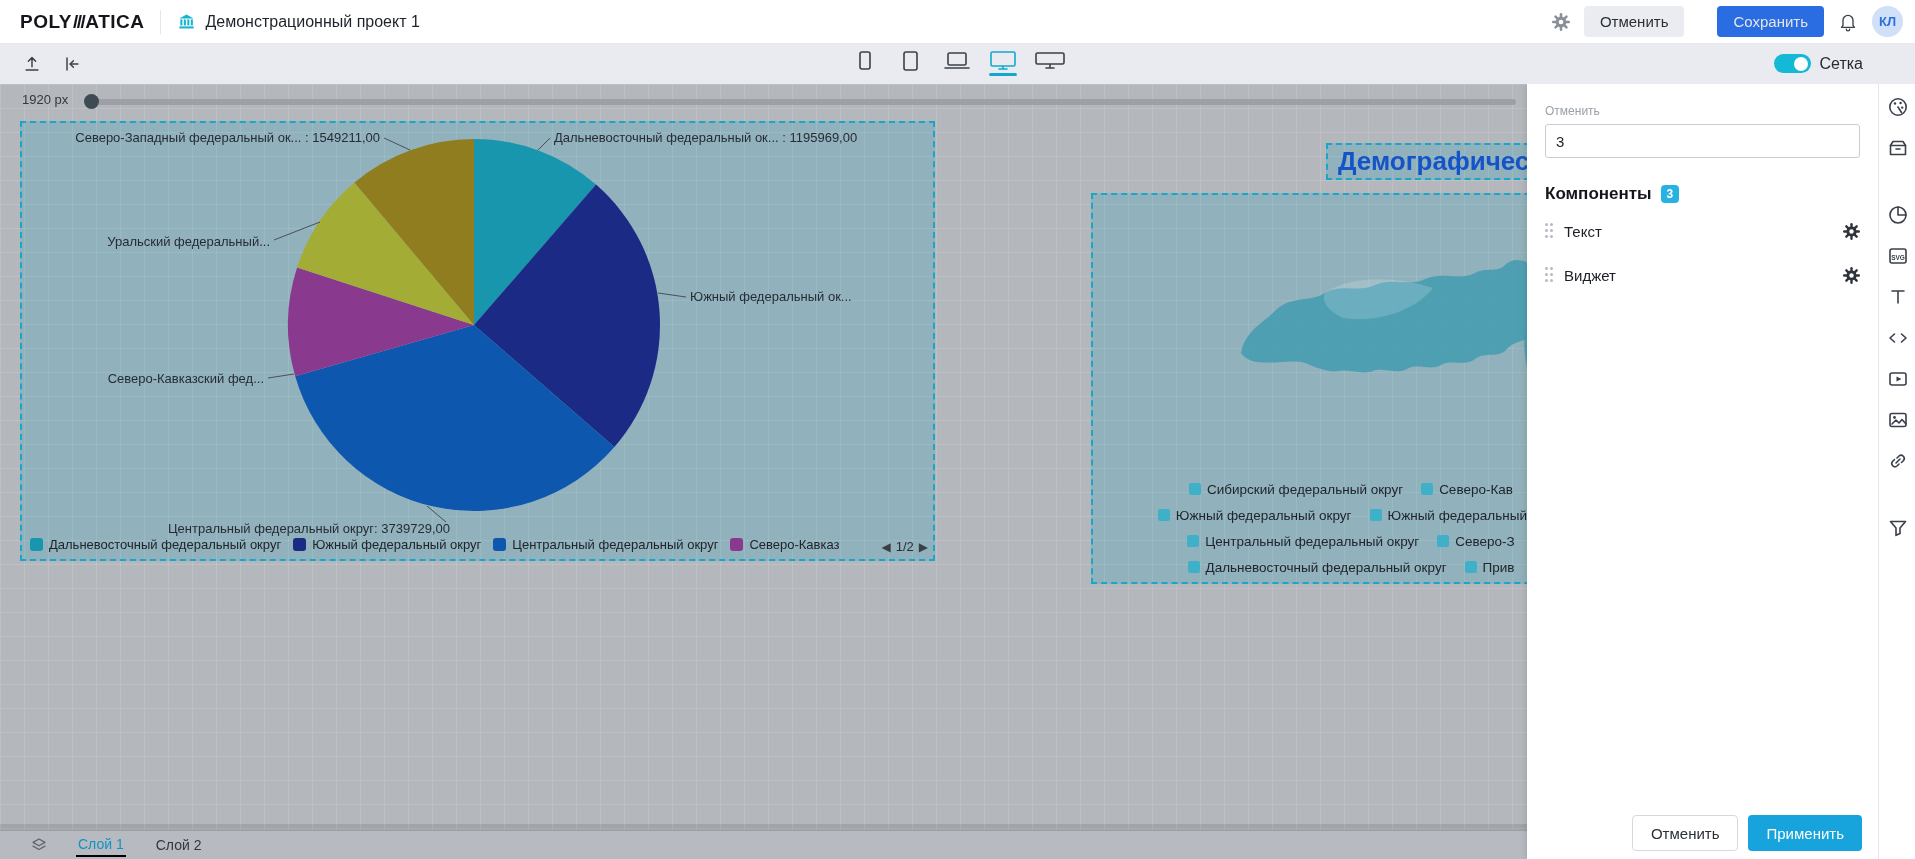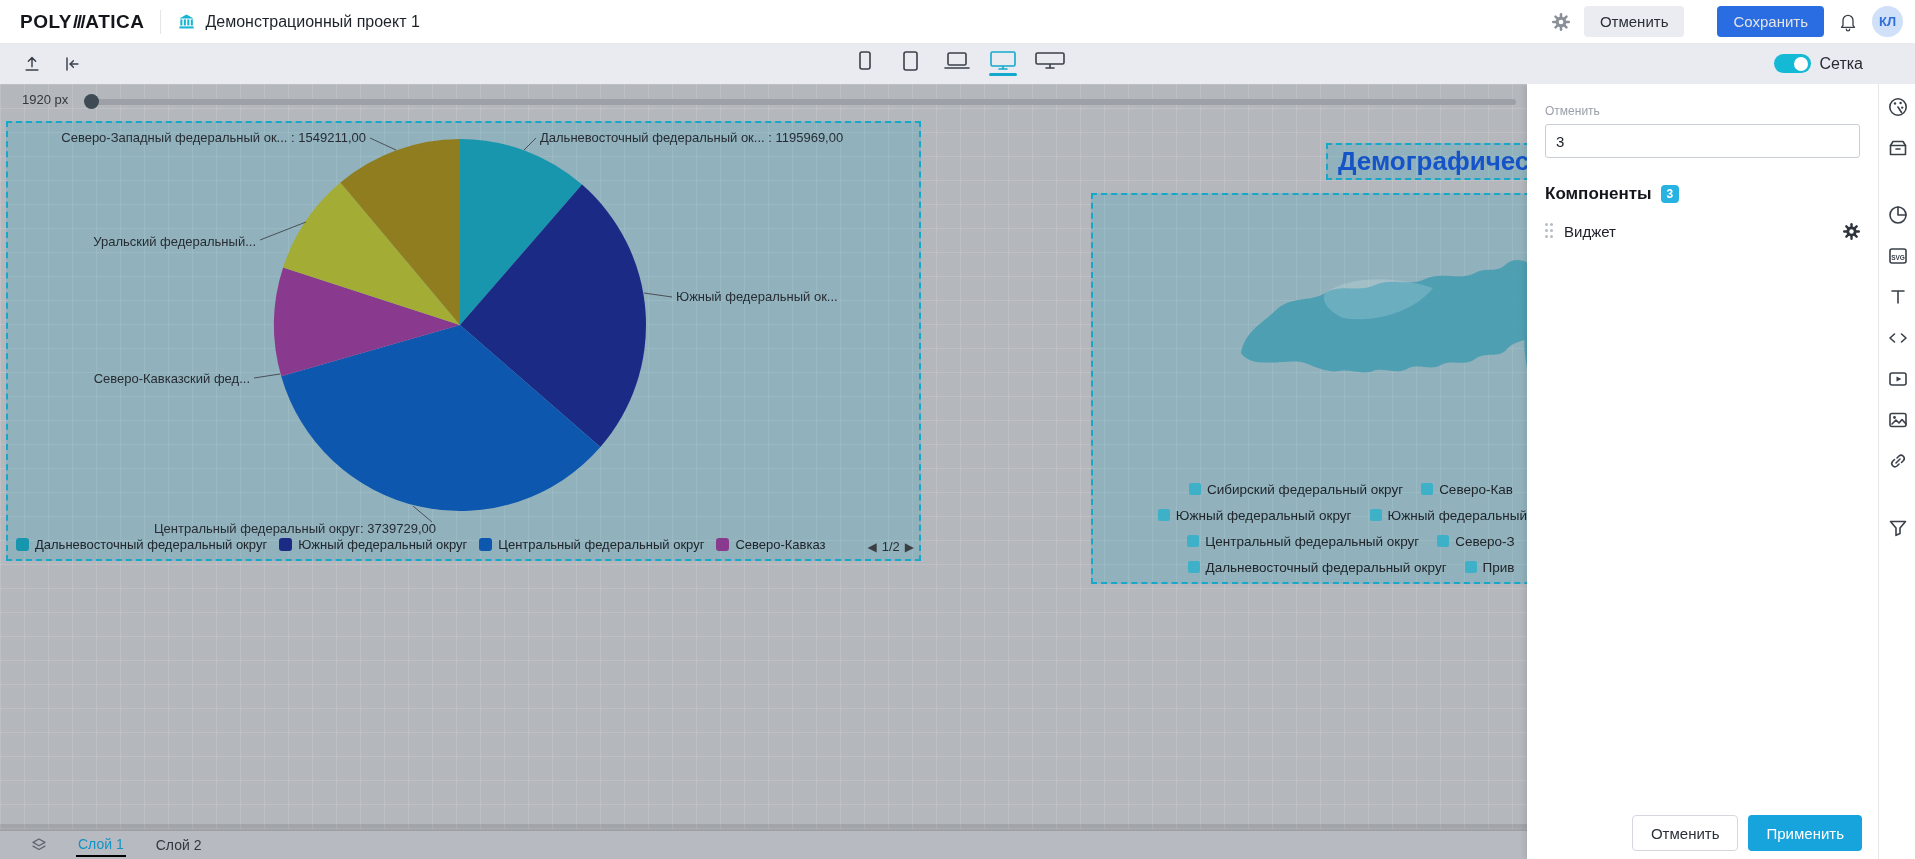--- a/index.html
+++ b/index.html
@@ -39,21 +39,21 @@
   
   .canvas{position:absolute;top:84px;left:0;right:0;bottom:0;background:#b4b7bc;
     background-image:linear-gradient(rgba(255,255,255,.13) 1px,transparent 1px),
                      linear-gradient(90deg,rgba(255,255,255,.13) 1px,transparent 1px);
     background-size:24px 24px;}
   .zoom-label{position:absolute;left:22px;top:8px;font-size:13px;color:#33383f;}
   .zoom-track{position:absolute;left:86px;top:15px;width:1430px;height:6px;background:#9da0a6;border-radius:3px;}
   .zoom-handle{position:absolute;left:-2px;top:-5px;width:15px;height:15px;border-radius:50%;background:#3e4a54;cursor:pointer;}
 
   .component{position:absolute;border:2px dashed #16a7c9;background:rgba(23,165,190,.22);box-sizing:border-box;}
-  .widget-pie{left:6px;top:37px;width:915px;height:440px;}
+  .widget-pie{left:20px;top:37px;width:915px;height:440px;}
   .pie-svg{position:absolute;left:0;top:0;width:911px;height:436px;}
   .pie-svg text{font-family:"Liberation Sans","DejaVu Sans",sans-serif;font-size:13px;fill:#272c34;}
   .leader{stroke:#4a5058;stroke-width:1;fill:none;}
 
   .pie-legend{position:absolute;left:8px;right:66px;bottom:3px;height:24px;display:flex;align-items:center;
               gap:12px;font-size:13px;color:#20252c;overflow:hidden;white-space:nowrap;}
   .leg-item{display:flex;align-items:center;gap:6px;cursor:pointer;min-width:0;}
   .leg-item:last-child span[data-bind]{max-width:110px;overflow:hidden;display:inline-block;}
   .sq{width:13px;height:13px;border-radius:3px;flex:0 0 auto;}
   .pie-pager{position:absolute;right:5px;bottom:5px;display:flex;align-items:center;gap:5px;font-size:13px;color:#2a2f37;}
@@ -340,20 +340,36 @@
     <div class="p-label" data-bind="right_panel.columns_label">Отменить</div>
     <input class="p-input" type="text" value="3" style="">
 
     <div class="p-head">
       <span class="p-title" data-bind="right_panel.components_title">Компоненты</span>
       <span class="badge" data-bind="right_panel.components_count">3</span>
     </div>
 
     <div class="p-row">
       <span class="drag-dots"></span>
+      <span class="p-row-label" data-bind="right_panel.components.0.label">Текст</span>
+      <span class="gear">
+        <svg width="17" height="17" viewBox="0 0 20 20">
+            <g fill="#2f343c">
+              <rect x="8.6" y="0" width="2.8" height="20" rx="1.4"></rect>
+              <rect x="8.6" y="0" width="2.8" height="20" rx="1.4" transform="rotate(45 10 10)"></rect>
+              <rect x="8.6" y="0" width="2.8" height="20" rx="1.4" transform="rotate(90 10 10)"></rect>
+              <rect x="8.6" y="0" width="2.8" height="20" rx="1.4" transform="rotate(135 10 10)"></rect>
+              <circle cx="10" cy="10" r="6"></circle>
+              <circle cx="10" cy="10" r="2.6" fill="#fff"></circle>
+            </g>
+          </svg>
+      </span>
+    </div>
+    <div class="p-row">
+      <span class="drag-dots"></span>
       <span class="p-row-label" data-bind="right_panel.components.2.label">Виджет</span>
       <span class="gear">
         <svg width="17" height="17" viewBox="0 0 20 20">
             <g fill="#2f343c">
               <rect x="8.6" y="0" width="2.8" height="20" rx="1.4"></rect>
               <rect x="8.6" y="0" width="2.8" height="20" rx="1.4" transform="rotate(45 10 10)"></rect>
               <rect x="8.6" y="0" width="2.8" height="20" rx="1.4" transform="rotate(90 10 10)"></rect>
               <rect x="8.6" y="0" width="2.8" height="20" rx="1.4" transform="rotate(135 10 10)"></rect>
               <circle cx="10" cy="10" r="6"></circle>
               <circle cx="10" cy="10" r="2.6" fill="#fff"></circle>

